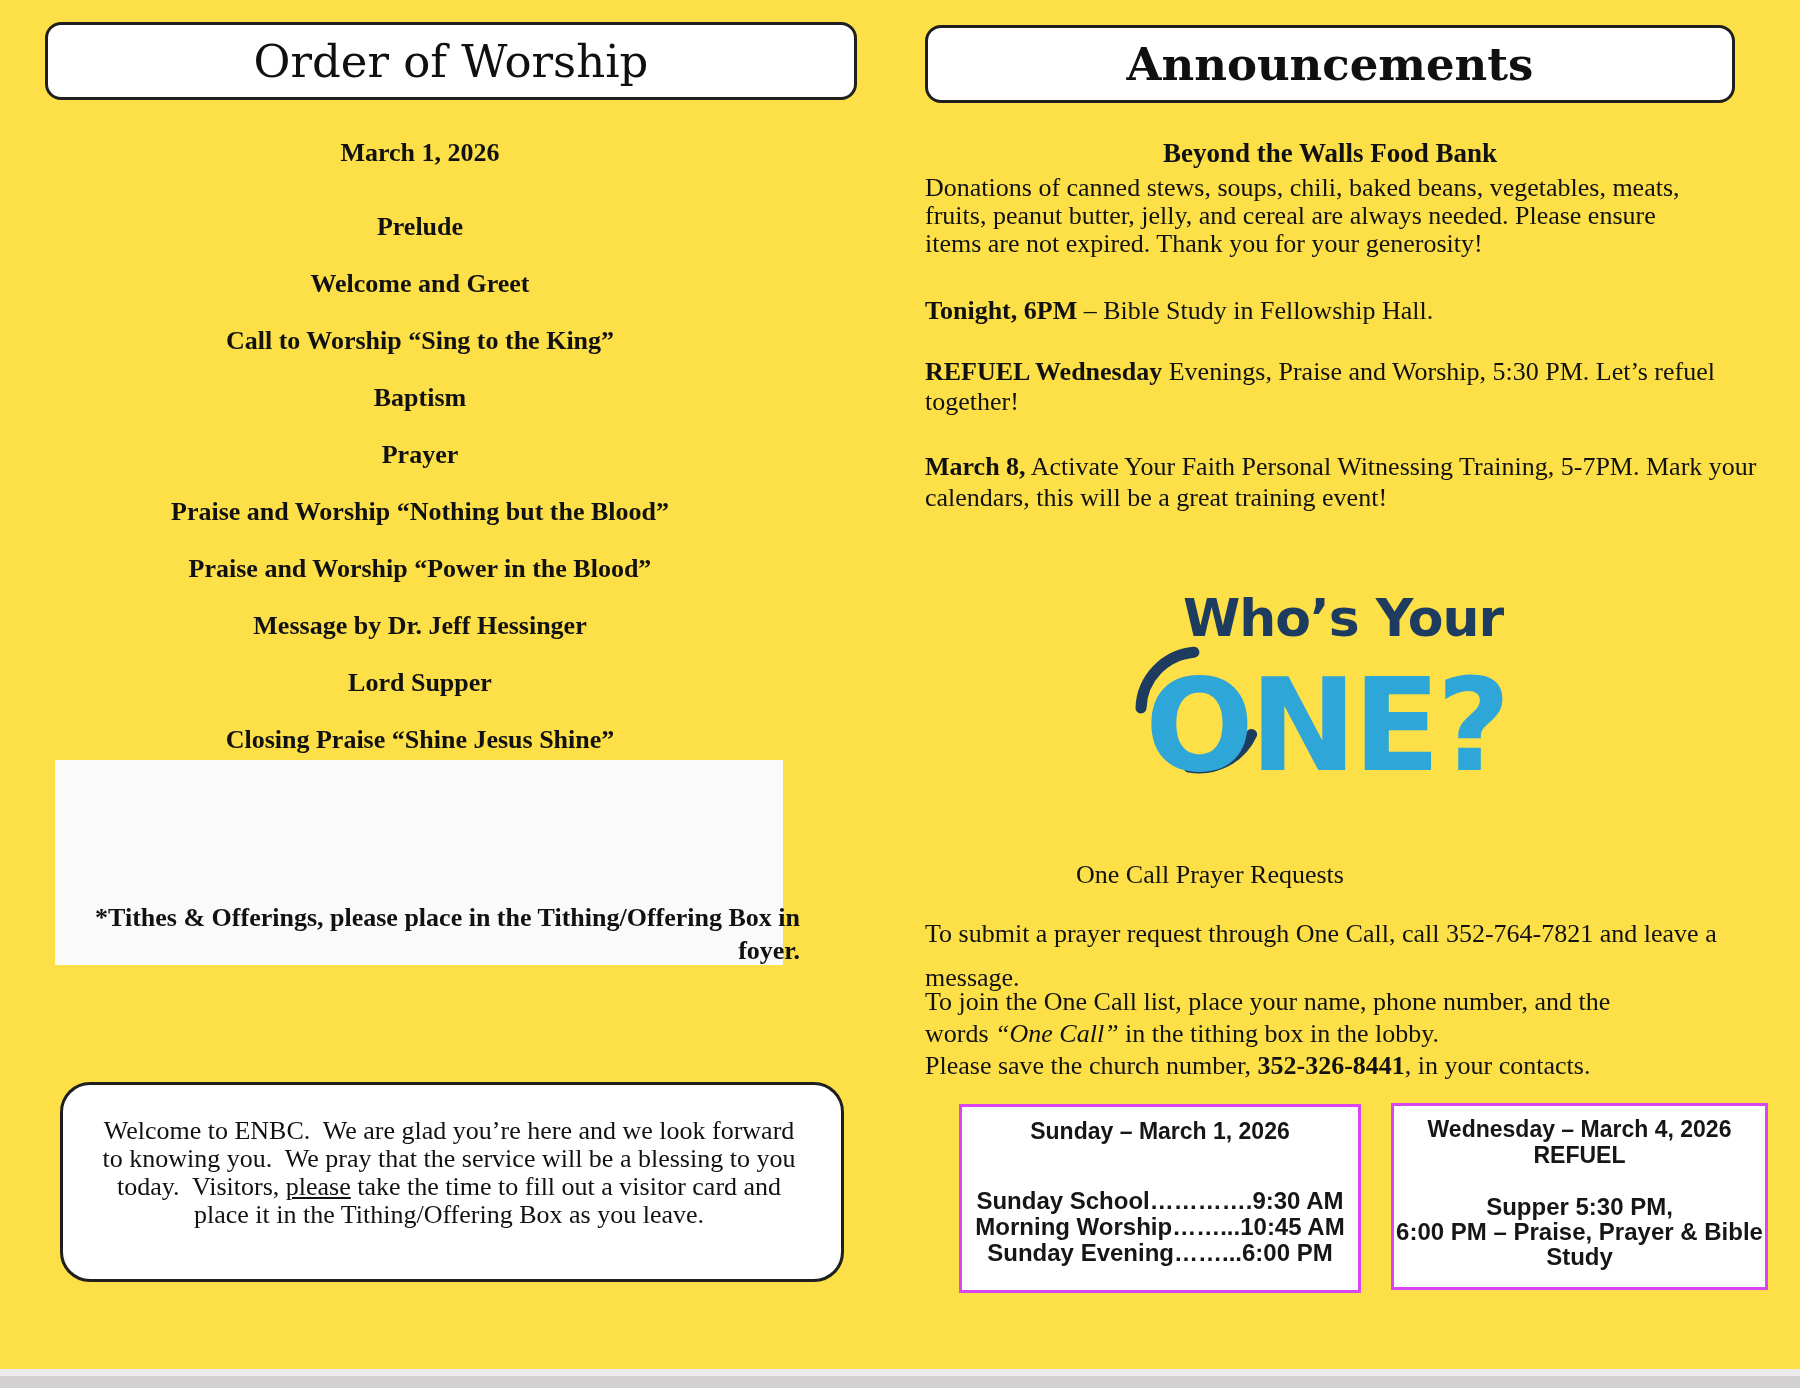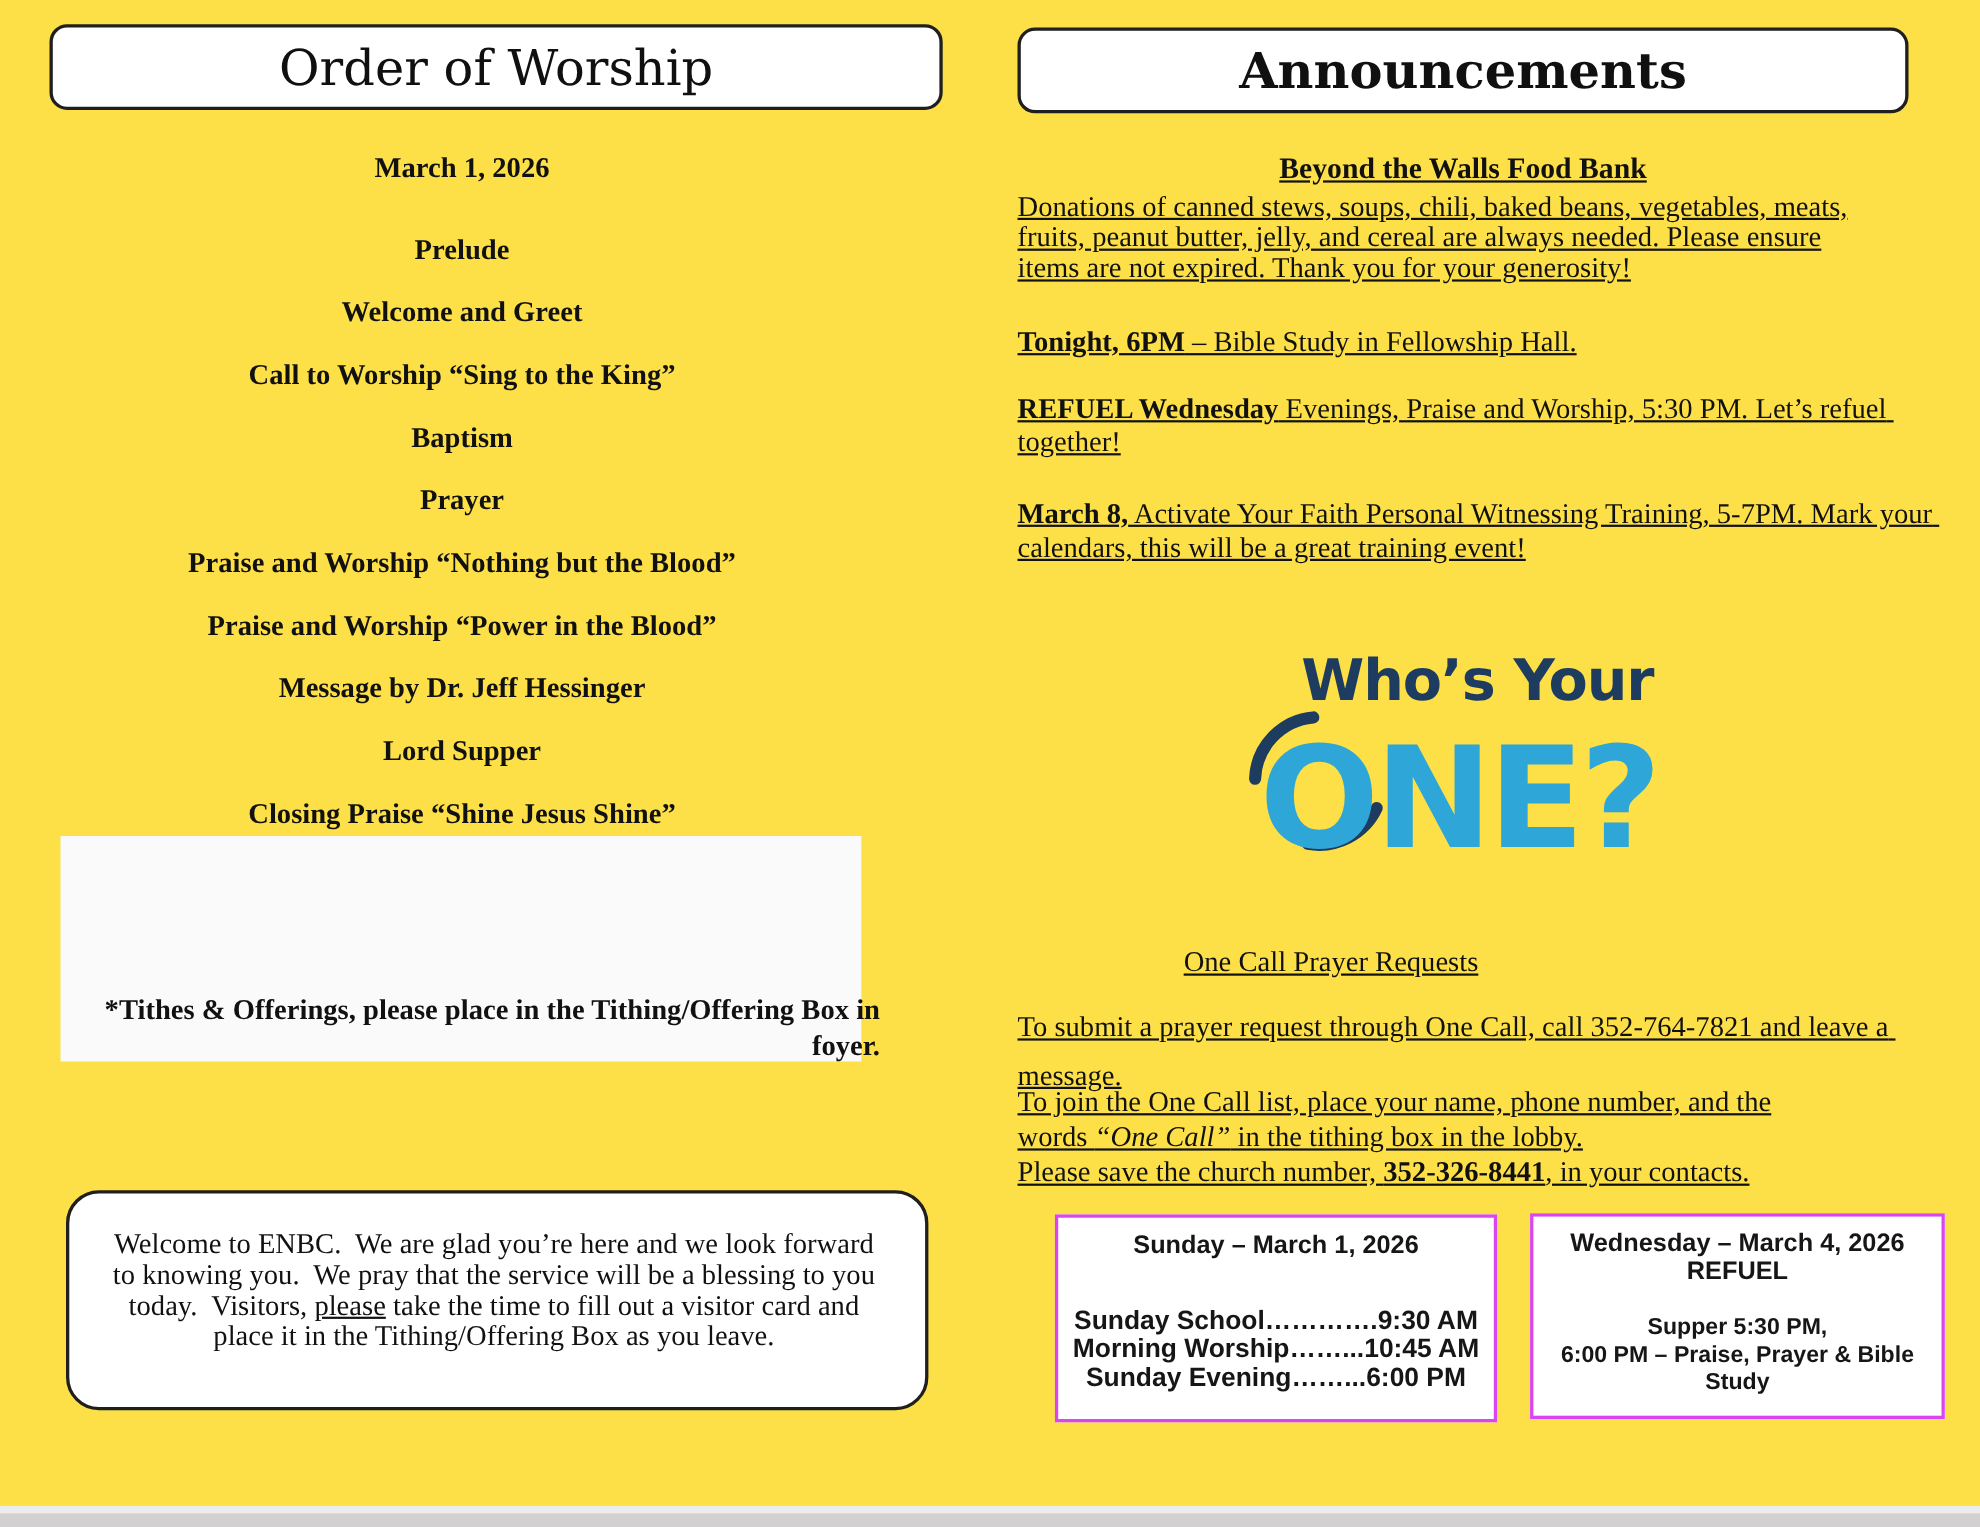--- a/index.html
+++ b/index.html
@@ -22,21 +22,21 @@
   #gray-band{position:absolute;left:55px;top:760px;width:728px;height:205px;background:#fafafa;}
   #tithes{position:absolute;left:40px;top:901px;width:760px;text-align:right;
           font-weight:bold;font-size:26px;line-height:33px;}
   #welcome-box{position:absolute;left:60px;top:1082px;width:778px;height:194px;
                border:3px solid #1f1f1f;border-radius:30px;background:#fff;}
   #welcome-text{position:absolute;left:70px;top:1117px;width:758px;text-align:center;
                 font-size:26px;line-height:28px;}
   #welcome-text .u{text-decoration:underline;}
 
   
-  .rt{position:absolute;left:925px;font-size:26px;text-decoration:underline;}
+  .rt{position:absolute;left:925px;font-size:26px;}
   #food-title{top:138px;width:810px;text-align:center;font-weight:bold;font-size:27px;}
   #food-body{top:174px;width:840px;line-height:28px;}
   #tonight{top:296px;width:840px;}
   #refuel{top:357px;width:840px;line-height:30px;}
   #march8{top:451px;width:850px;line-height:31px;}
   .b{font-weight:bold;}
   .i{font-style:italic;}
 
   #logo{position:absolute;left:1115px;top:578px;width:440px;height:208px;}
 
@@ -45,21 +45,21 @@
   #join{top:986px;width:840px;line-height:32px;}
 
   
   .sched{position:absolute;border:3px solid #d946ef;background:#fff;
          font-family:"Liberation Sans",sans-serif;font-weight:bold;text-align:center;color:#161616;}
   #sunday-box{left:959px;top:1104px;width:396px;height:183px;}
   #sunday-title{margin-top:11px;font-size:23px;line-height:26px;}
   #sunday-rows{margin-top:44px;font-size:24px;line-height:26px;white-space:nowrap;}
   #wed-box{left:1391px;top:1103px;width:371px;height:181px;}
   #wed-title{margin-top:10px;font-size:23px;line-height:26px;}
-  #wed-body{margin-top:26px;font-size:21px;line-height:25px;white-space:nowrap;}
+  #wed-body{margin-top:26px;font-size:24px;line-height:25px;white-space:nowrap;}
 
   
   #fbar-light{position:absolute;left:0;top:1369px;width:1800px;height:7px;background:#ececec;}
   #fbar-dark{position:absolute;left:0;top:1376px;width:1800px;height:12px;background:#d2d0d0;}
 </style>
 </head>
 <body>
 
 <div id="page">
 

